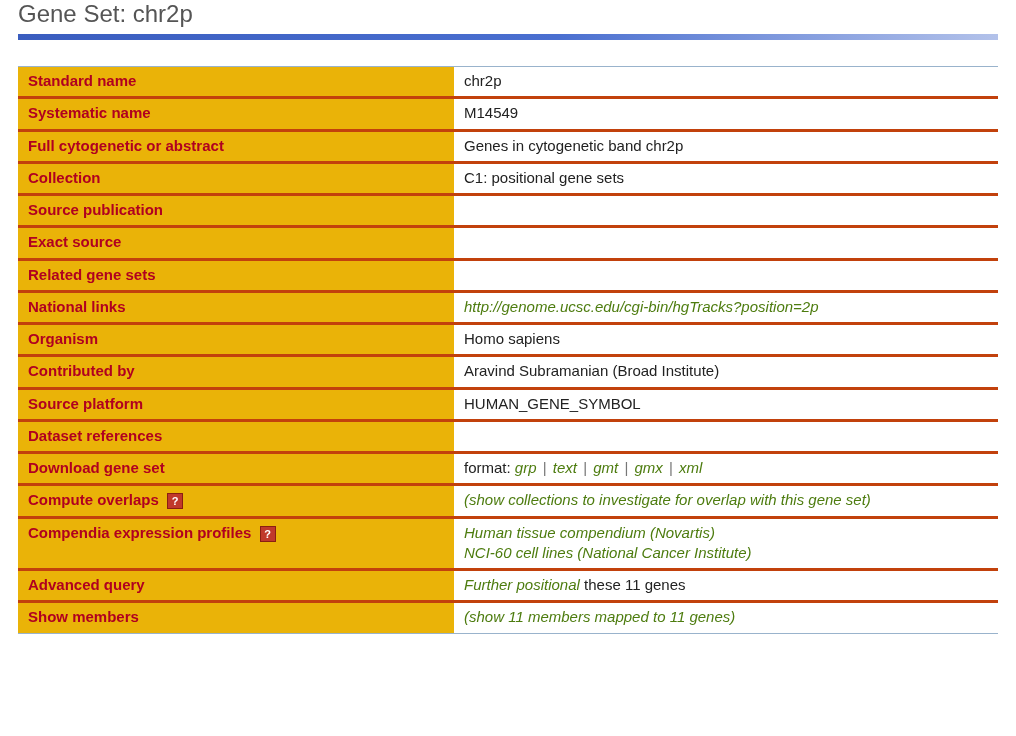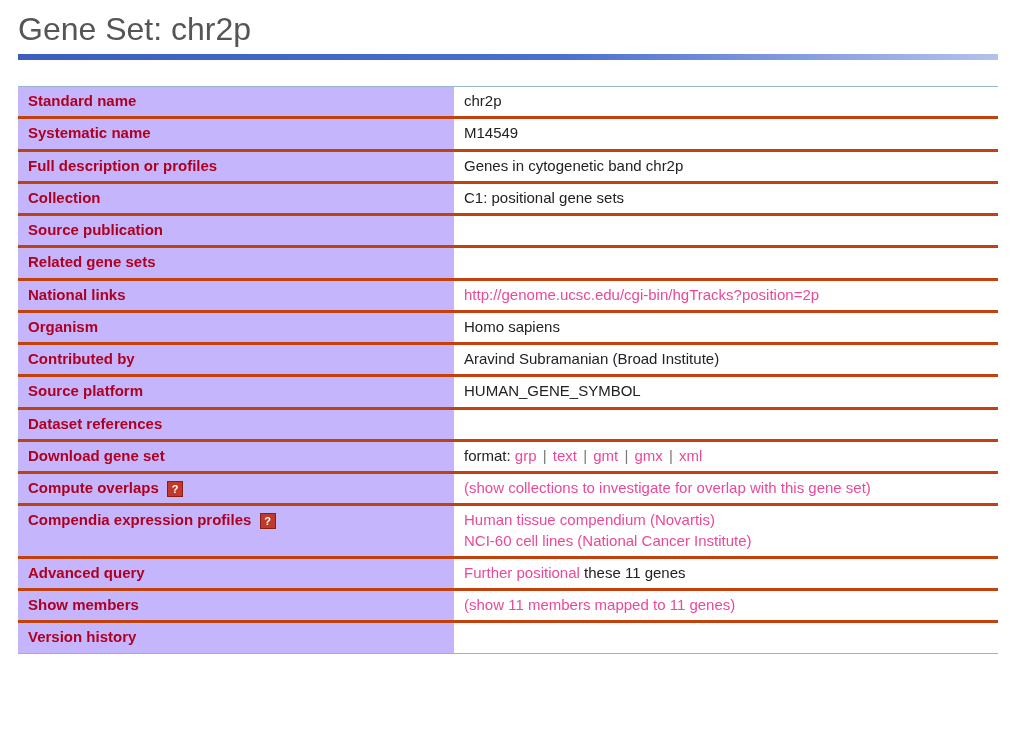--- a/index.html
+++ b/index.html
@@ -5,25 +5,25 @@
   body {
     margin: 0;
     padding: 0 18px;
     font-family: Verdana, Geneva, sans-serif;
     font-size: 14px;
     color: #333;
     background: #fff;
   }
   h1.page-title {
     font-family: Verdana, Geneva, sans-serif;
-    font-size: 32px;
+    font-size: 24px;
     font-weight: 400;
     color: #555;
     margin: 0 0 6px 0;
-    padding-top: 11px;
+    padding-top: 0;
   }
   .rule {
     height: 6px;
     width: 100%;
     background: linear-gradient(90deg, #3a5dbf 0%, #4a6fd0 55%, #b3c2ea 100%);
     margin-bottom: 26px;
   }
   table.geneset {
     border-collapse: collapse;
     width: 100%;
@@ -38,32 +38,33 @@
     border-bottom: 1px solid #99b3cc;
     font-size: 15px;
     line-height: 1.35;
   }
   table.geneset tr:first-child th,
   table.geneset tr:first-child td {
     border-top: 1px solid #99b3cc;
   }
   table.geneset th {
     width: 416px;
-    background: #c4b5fd;
+    background: #eab308;
     color: #b00020;
     font-weight: 700;
     font-family: Verdana, Geneva, sans-serif;
   }
   table.geneset td {
     background: #fff;
     color: #222;
   }
   a.link {
-    color: #ec4899;
+    color: #4d7c0f;
     text-decoration: none;
+    font-style: italic;
   }
   .help-icon {
     display: inline-block;
     width: 14px;
     height: 14px;
     background: #c0392b;
     color: #fff;
     font-size: 11px;
     font-weight: 700;
     text-align: center;
@@ -90,29 +91,33 @@
   <tbody>
       <tr>
     <th>Standard name</th>
     <td>chr2p</td>
   </tr>
   <tr>
     <th>Systematic name</th>
     <td>M14549</td>
   </tr>
   <tr>
-    <th>Full description or profiles</th>
+    <th>Full cytogenetic or abstract</th>
     <td>Genes in cytogenetic band chr2p</td>
   </tr>
   <tr>
     <th>Collection</th>
     <td>C1: positional gene sets</td>
   </tr>
   <tr>
     <th>Source publication</th>
+    <td></td>
+  </tr>
+  <tr>
+    <th>Exact source</th>
     <td></td>
   </tr>
   <tr>
     <th>Related gene sets</th>
     <td></td>
   </tr>
   <tr>
     <th>National links</th>
     <td>
       <a class="link">http://genome.ucsc.edu/cgi-bin/hgTracks?position=2p</a>
@@ -162,18 +167,14 @@
     <td>
       <a class="link">Further positional</a><span> these 11 genes</span>
     </td>
   </tr>
   <tr>
     <th>Show members</th>
     <td>
       <a class="link">(show 11 members mapped to 11 genes)</a>
     </td>
   </tr>
-  <tr>
-    <th>Version history</th>
-    <td></td>
-  </tr>
 </tbody>
   </table>
 
 </body></html>

